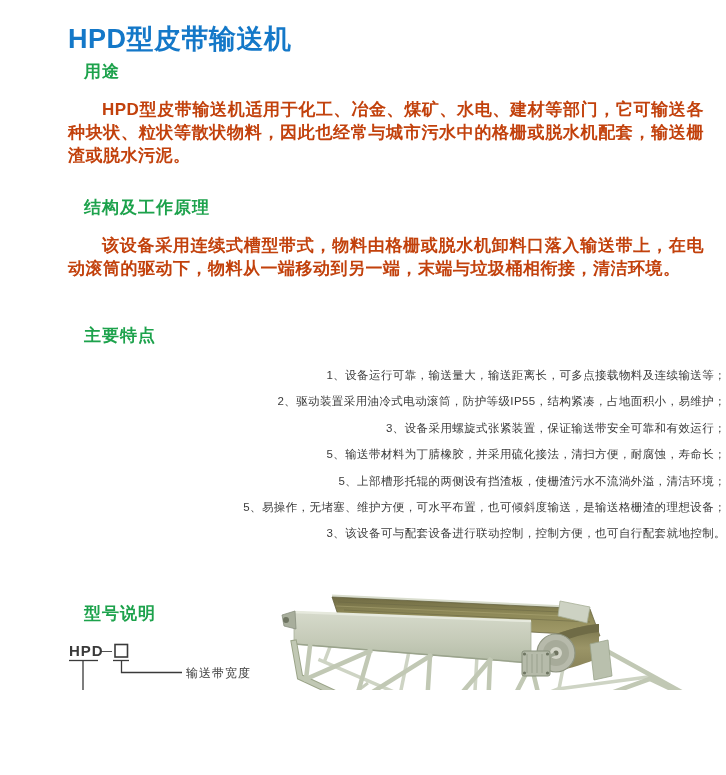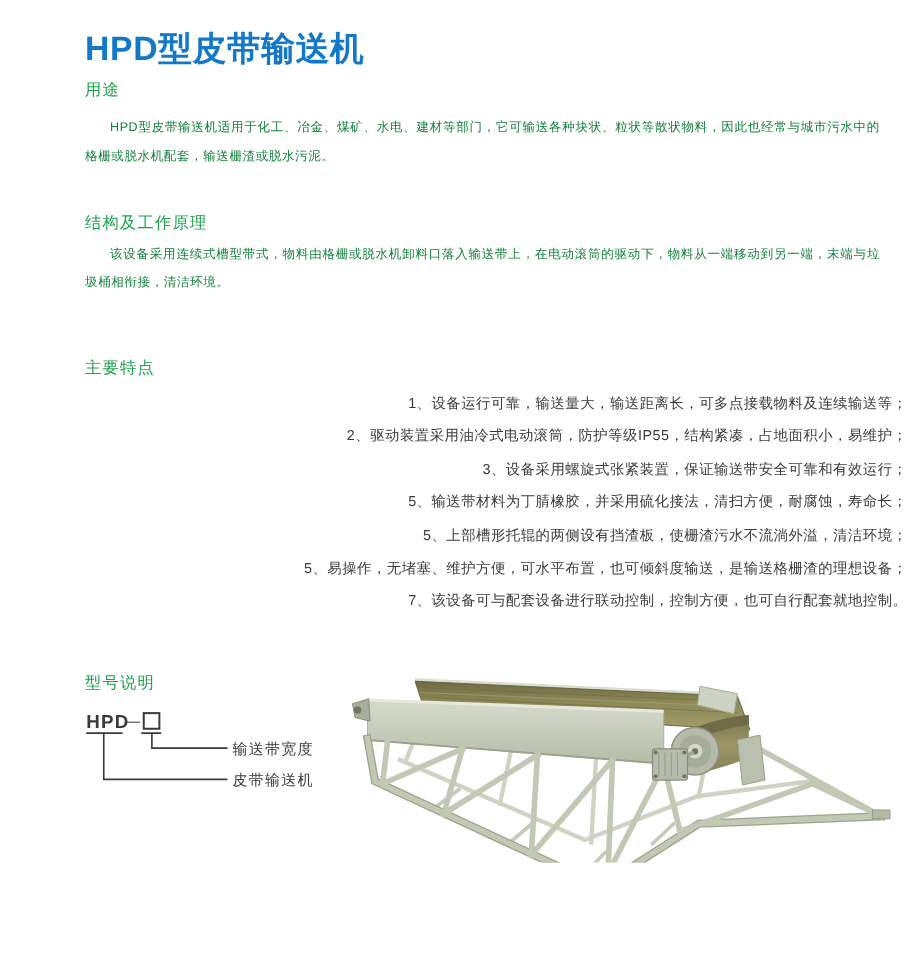--- a/index.html
+++ b/index.html
@@ -1,26 +1,26 @@
 <!DOCTYPE html>
 <html><head>
 <meta charset="utf-8">
 <style>
   html,body { margin:0; padding:0; background:#ffffff; }
   body { width:726px; height:775px; font-family:"Liberation Sans","DejaVu Sans",sans-serif; }
   .page { box-sizing:border-box; width:726px; height:690px; padding:24px 0 0 68px; overflow:hidden; background:#fff; }
 
   h1.title { margin:0; font-size:27px; line-height:30px; font-weight:bold; color:#1478c8; letter-spacing:0.5px; }
-  h2.sec { margin:0; font-size:13px; line-height:20px; font-weight:normal; color:#1da24c; letter-spacing:1px; }
+  h2.sec { margin:16px; font-size:17px; line-height:20px; font-weight:bold; color:#1da24c; letter-spacing:1px; }
 
   .usage h2 { margin-top:8px; }
   .structure h2 { margin-top:31px; }
   .features h2 { margin-top:46px; }
 
-  p.body { margin:0 22px 0 0; font-size:10px; line-height:23px; color:#15803d; text-indent:2em; letter-spacing:0.5px; text-align:justify; }
+  p.body { margin:0 22px 0 0; font-size:17px; line-height:23px; color:#c2410c; text-indent:2em; letter-spacing:0.5px; text-align:justify;font-weight:bold; }
   .usage p.body { margin-top:9px; }
   .structure p.body { margin-top:4px; }
 
   ul.feature-list { list-style:none; margin:6px 0 0; padding:0;text-align:right; }
   ul.feature-list li { font-size:11.5px; line-height:26.4px; color:#3b3b3b; letter-spacing:0.4px; white-space:nowrap; }
 
   .bottom-row { display:flex; align-items:flex-start; margin-top:41px; }
   .model-col { flex:0 0 210px; width:210px; }
   svg.model-diagram { display:block; margin-top:10px; }
   svg.photo { display:block; flex:0 0 448px; }
@@ -44,21 +44,21 @@
 
   <section class="features">
     <h2 class="sec">主要特点</h2>
     <ul class="feature-list">
       <li>1、设备运行可靠，输送量大，输送距离长，可多点接载物料及连续输送等；</li>
       <li>2、驱动装置采用油冷式电动滚筒，防护等级IP55，结构紧凑，占地面积小，易维护；</li>
       <li>3、设备采用螺旋式张紧装置，保证输送带安全可靠和有效运行；</li>
       <li>5、输送带材料为丁腈橡胶，并采用硫化接法，清扫方便，耐腐蚀，寿命长；</li>
       <li>5、上部槽形托辊的两侧设有挡渣板，使栅渣污水不流淌外溢，清洁环境；</li>
       <li>5、易操作，无堵塞、维护方便，可水平布置，也可倾斜度输送，是输送格栅渣的理想设备；</li>
-      <li>7、该设备可与配套设备进行联动控制，控制方便，也可自行配套就地控制。</li>
+      <li>3、该设备可与配套设备进行联动控制，控制方便，也可自行配套就地控制。</li>
     </ul>
   </section>
 
   <div class="bottom-row">
 
     <div class="model-col">
       <h2 class="sec">型号说明</h2>
 
       <svg class="model-diagram" width="210" height="72" viewBox="0 0 210 72">
         <g stroke="#3a3a3a" stroke-width="1.3" fill="none">

